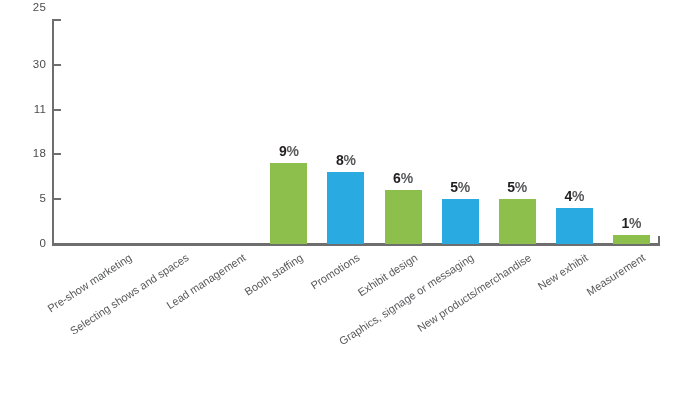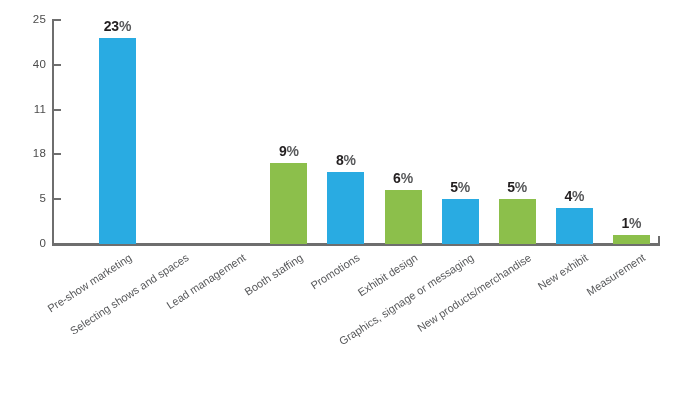--- a/index.html
+++ b/index.html
@@ -143,36 +143,32 @@
       <div class="y-tick" style="top: 153.4px;"></div>
       <div class="y-tick-label-wrap" style="top: 148.4px;">
         <div class="y-tick-label">18</div>
       </div>
       <div class="y-tick" style="top: 108.6px;"></div>
       <div class="y-tick-label-wrap" style="top: 103.6px;">
         <div class="y-tick-label">11</div>
       </div>
       <div class="y-tick" style="top: 63.8px;"></div>
       <div class="y-tick-label-wrap" style="top: 58.8px;">
-        <div class="y-tick-label">40</div>
+        <div class="y-tick-label">30</div>
       </div>
       <div class="y-tick" style="top: 19px;"></div>
-      <div class="y-tick-label-wrap" style="top: 14px;">
+      <div class="y-tick-label-wrap" style="top: 2px;">
         <div class="y-tick-label">25</div>
       </div>
     </div>
 
   <div class="x-axis-line"></div>
   <div class="x-axis-endcap"></div>
 
   <div class="plot-area" id="plot-area">
-      <div class="bar" style="left: 99px; width: 37px; bottom: 2px; height: 206.08px;">
-        <div class="bar-rect" style="height: 206.08px; background: rgb(41, 171, 226);"></div>
-        <div class="bar-value-label" style="bottom: 211.08px;"><span>23</span><span class="pct">%</span></div>
-      </div>
       <div class="bar" style="left: 270.3px; width: 37px; bottom: 2px; height: 80.64px;">
         <div class="bar-rect" style="height: 80.64px; background: rgb(140, 191, 75);"></div>
         <div class="bar-value-label" style="bottom: 85.64px;"><span>9</span><span class="pct">%</span></div>
       </div>
       <div class="bar" style="left: 327.4px; width: 37px; bottom: 2px; height: 71.68px;">
         <div class="bar-rect" style="height: 71.68px; background: rgb(41, 171, 226);"></div>
         <div class="bar-value-label" style="bottom: 76.68px;"><span>8</span><span class="pct">%</span></div>
       </div>
       <div class="bar" style="left: 384.5px; width: 37px; bottom: 2px; height: 53.76px;">
         <div class="bar-rect" style="height: 53.76px; background: rgb(140, 191, 75);"></div>

